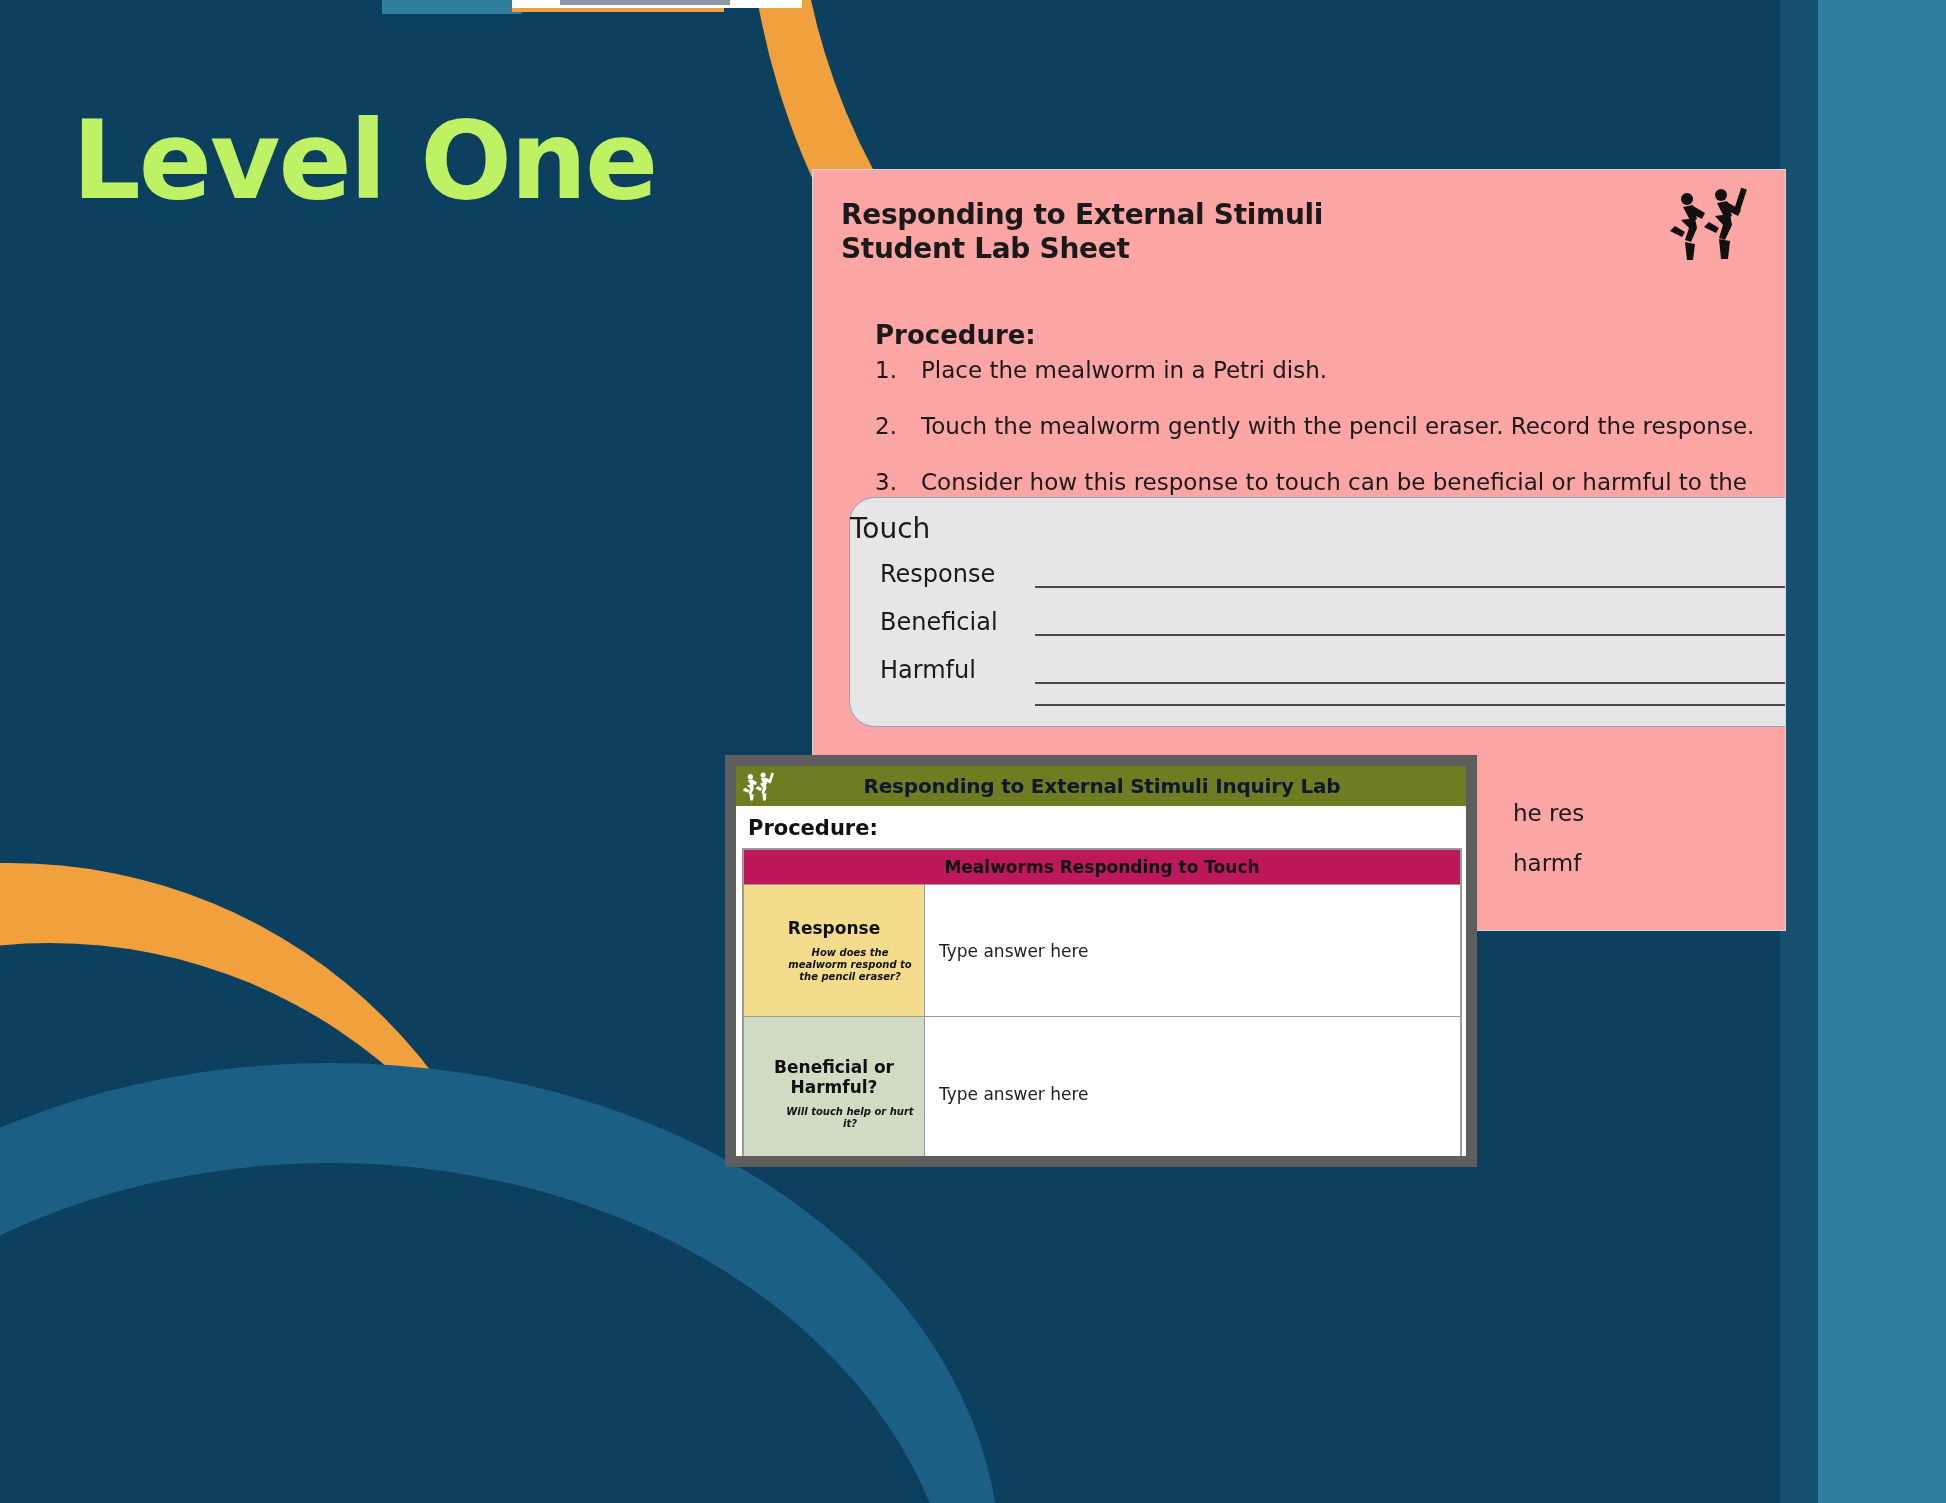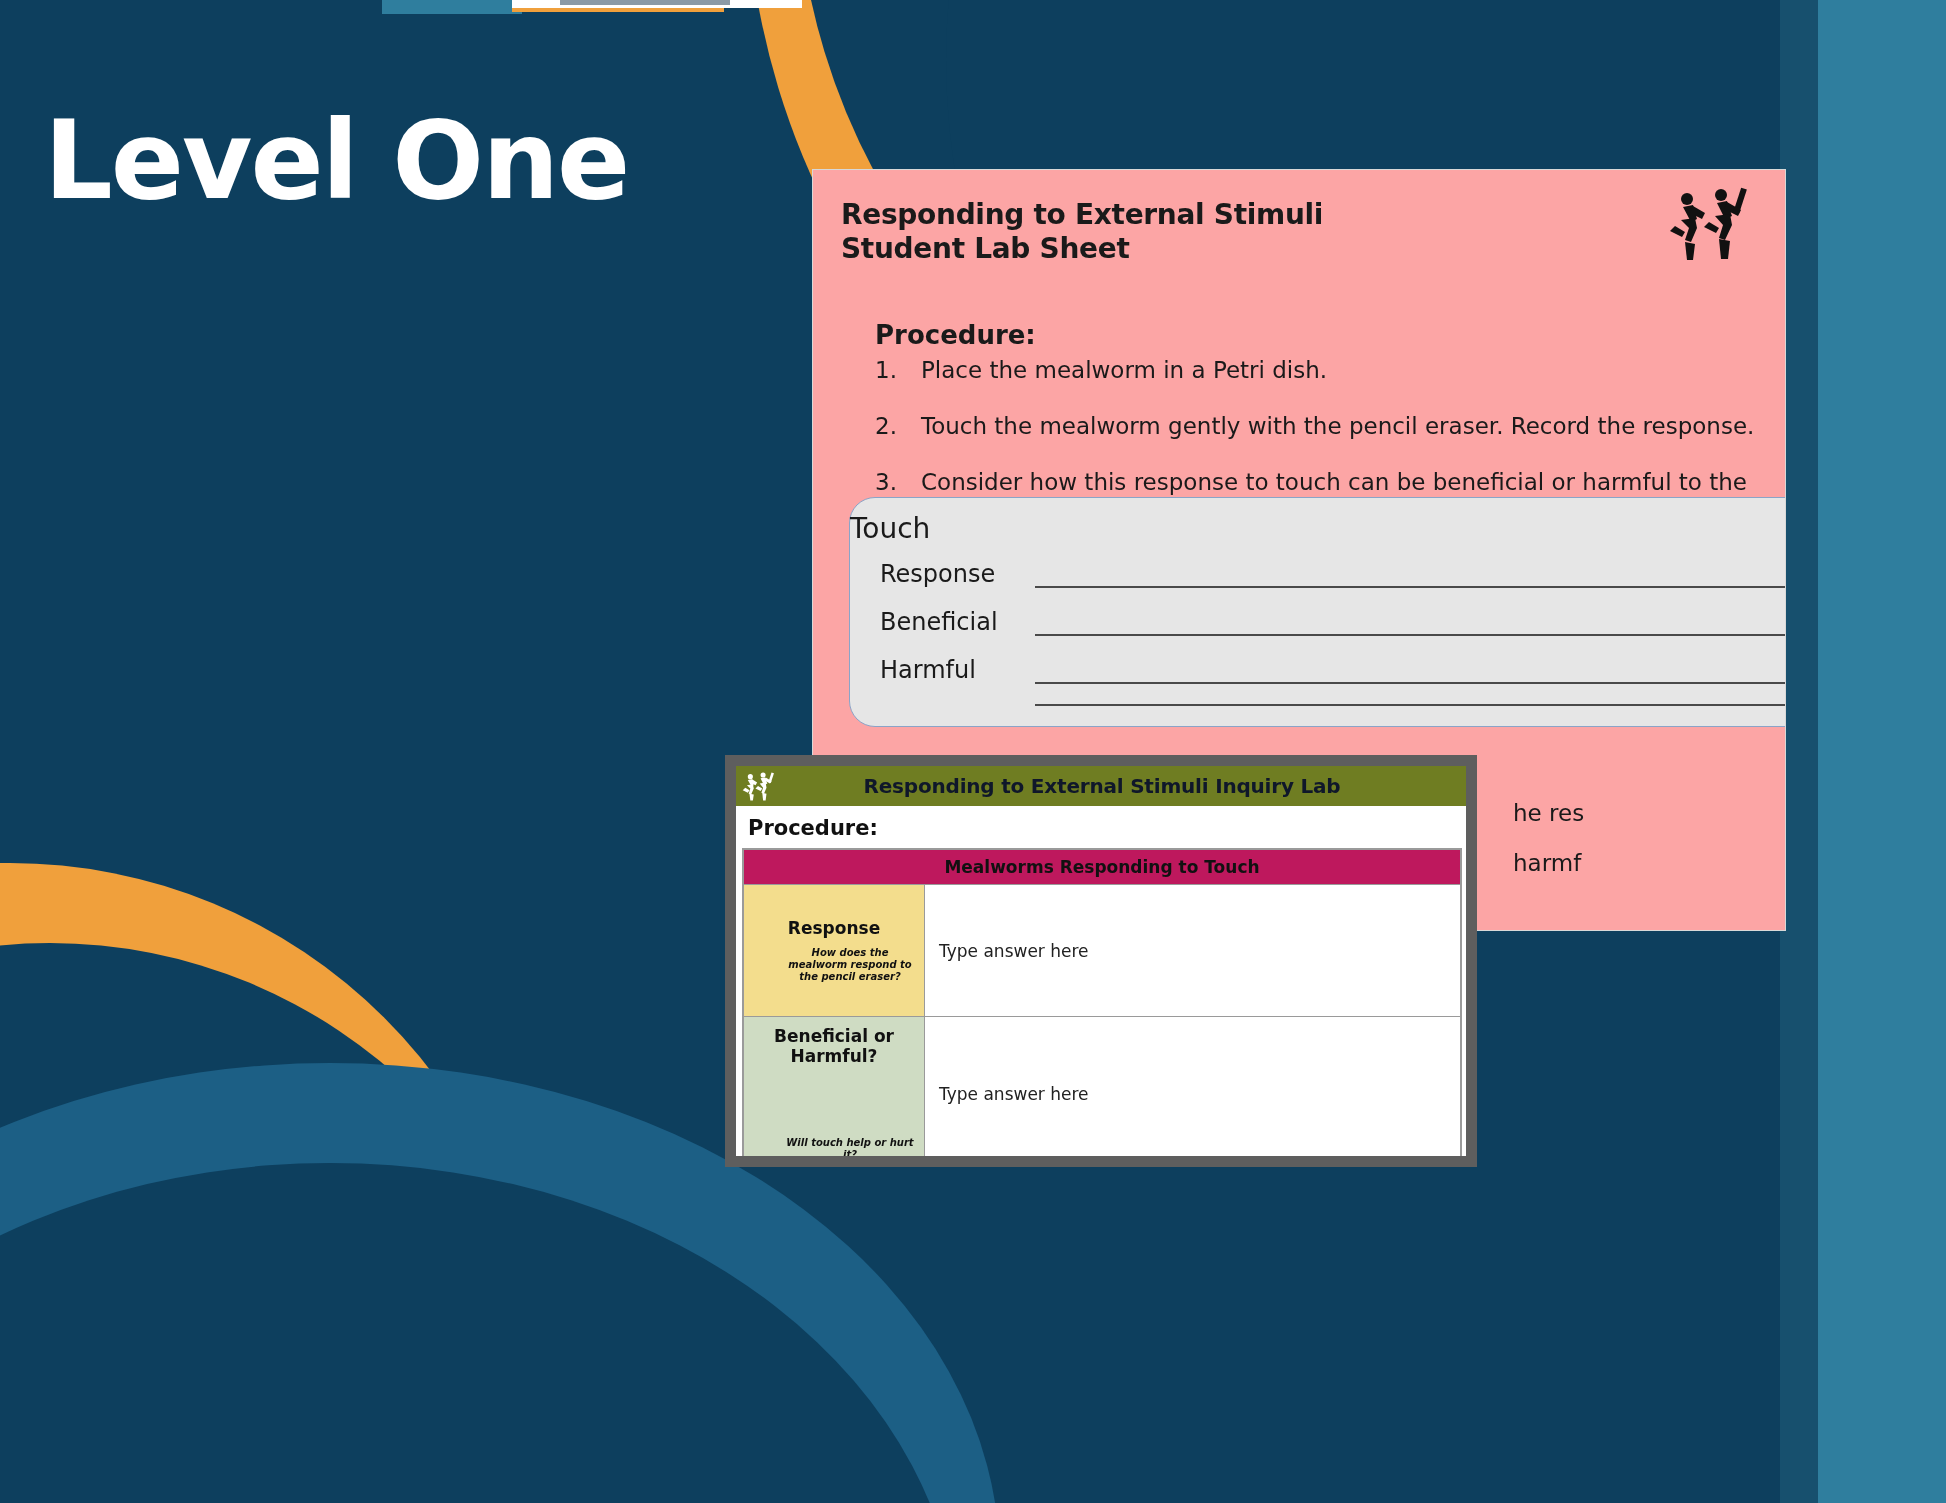--- a/index.html
+++ b/index.html
@@ -106,22 +106,22 @@
     position: absolute;
     left: -300px; bottom: -640px;
     width: 1260px; height: 980px;
     border-radius: 50%;
     background: #0d3f5e;
   }
 
   
   .headline {
     position: absolute;
-    left: 44px; top: 104px;
-    color: #ffffff;
+    left: 72px; top: 104px;
+    color: #bef264;
     font-family: "DejaVu Sans", sans-serif;
     font-weight: bold;
     font-size: 108px;
     letter-spacing: -2px;
     line-height: 1.05;
   }
   .body-text {
     position: absolute;
     left: 52px; top: 386px;
     width: 760px;
@@ -278,21 +278,21 @@
     border-top: none;
     border-left: none;
     display: flex;
     align-items: center;
     padding-left: 14px;
     box-sizing: border-box;
     font-size: 17px;
     color: #222222;
   }
   .iq-row.r1 .iq-q, .iq-row.r1 .iq-a { height: 132px; }
-  .iq-row.r2 .iq-q, .iq-row.r2 .iq-a { height: 155px; justify-content: space-between; }
+  .iq-row.r2 .iq-q, .iq-row.r2 .iq-a { height: 155px; }
 
   
   .peek { position: absolute; color: #1a1a1a; font-size: 23px; text-align: center; }
 </style>
 </head>
 <body>
 
 <div id="slide">
 
   <div class="bg-layer">

